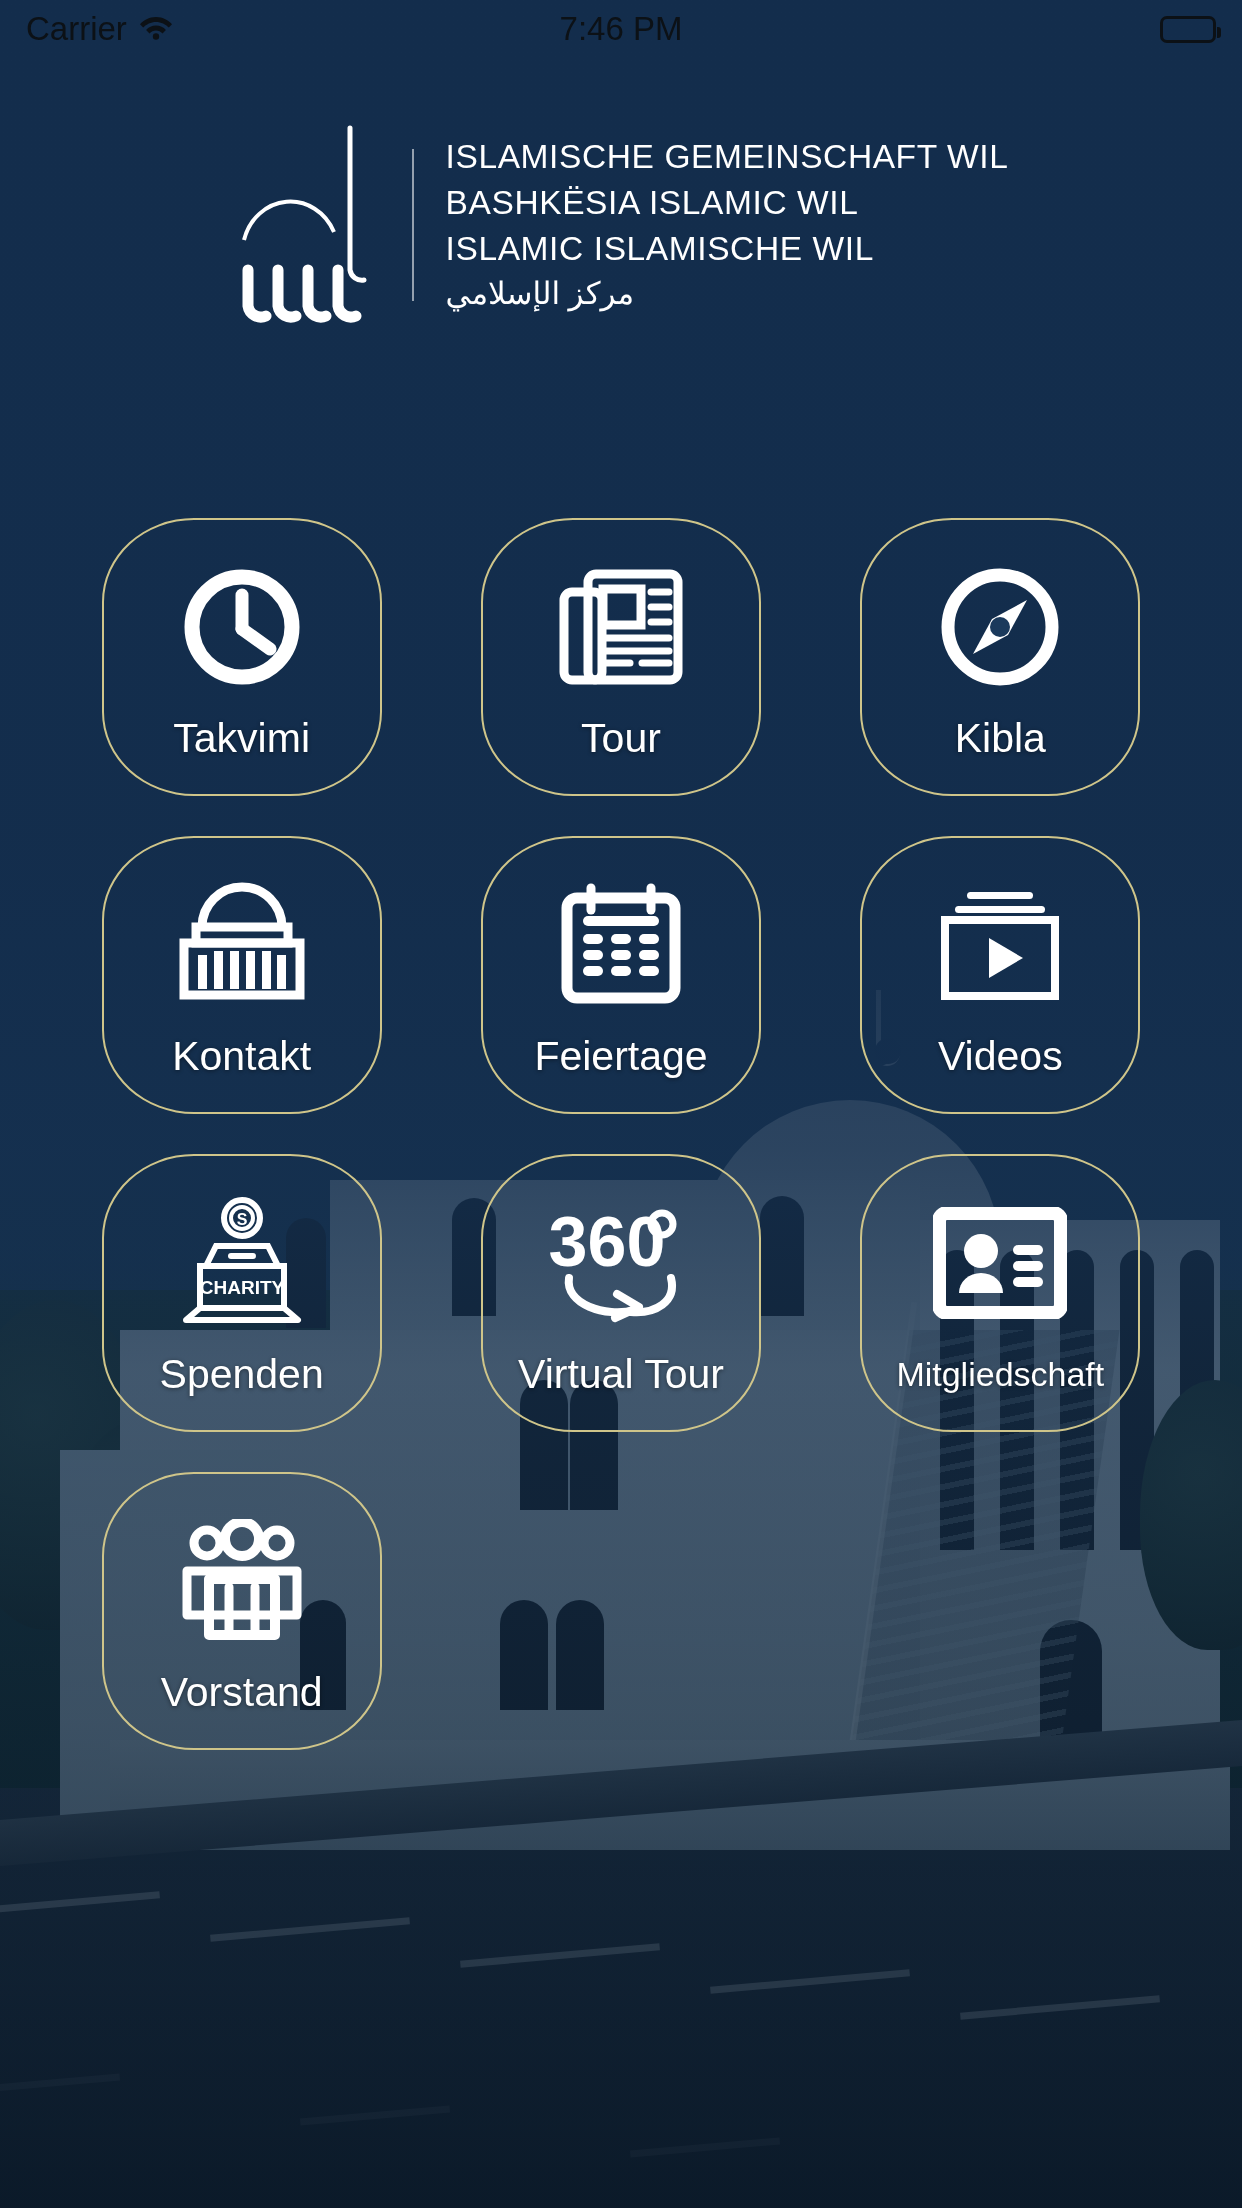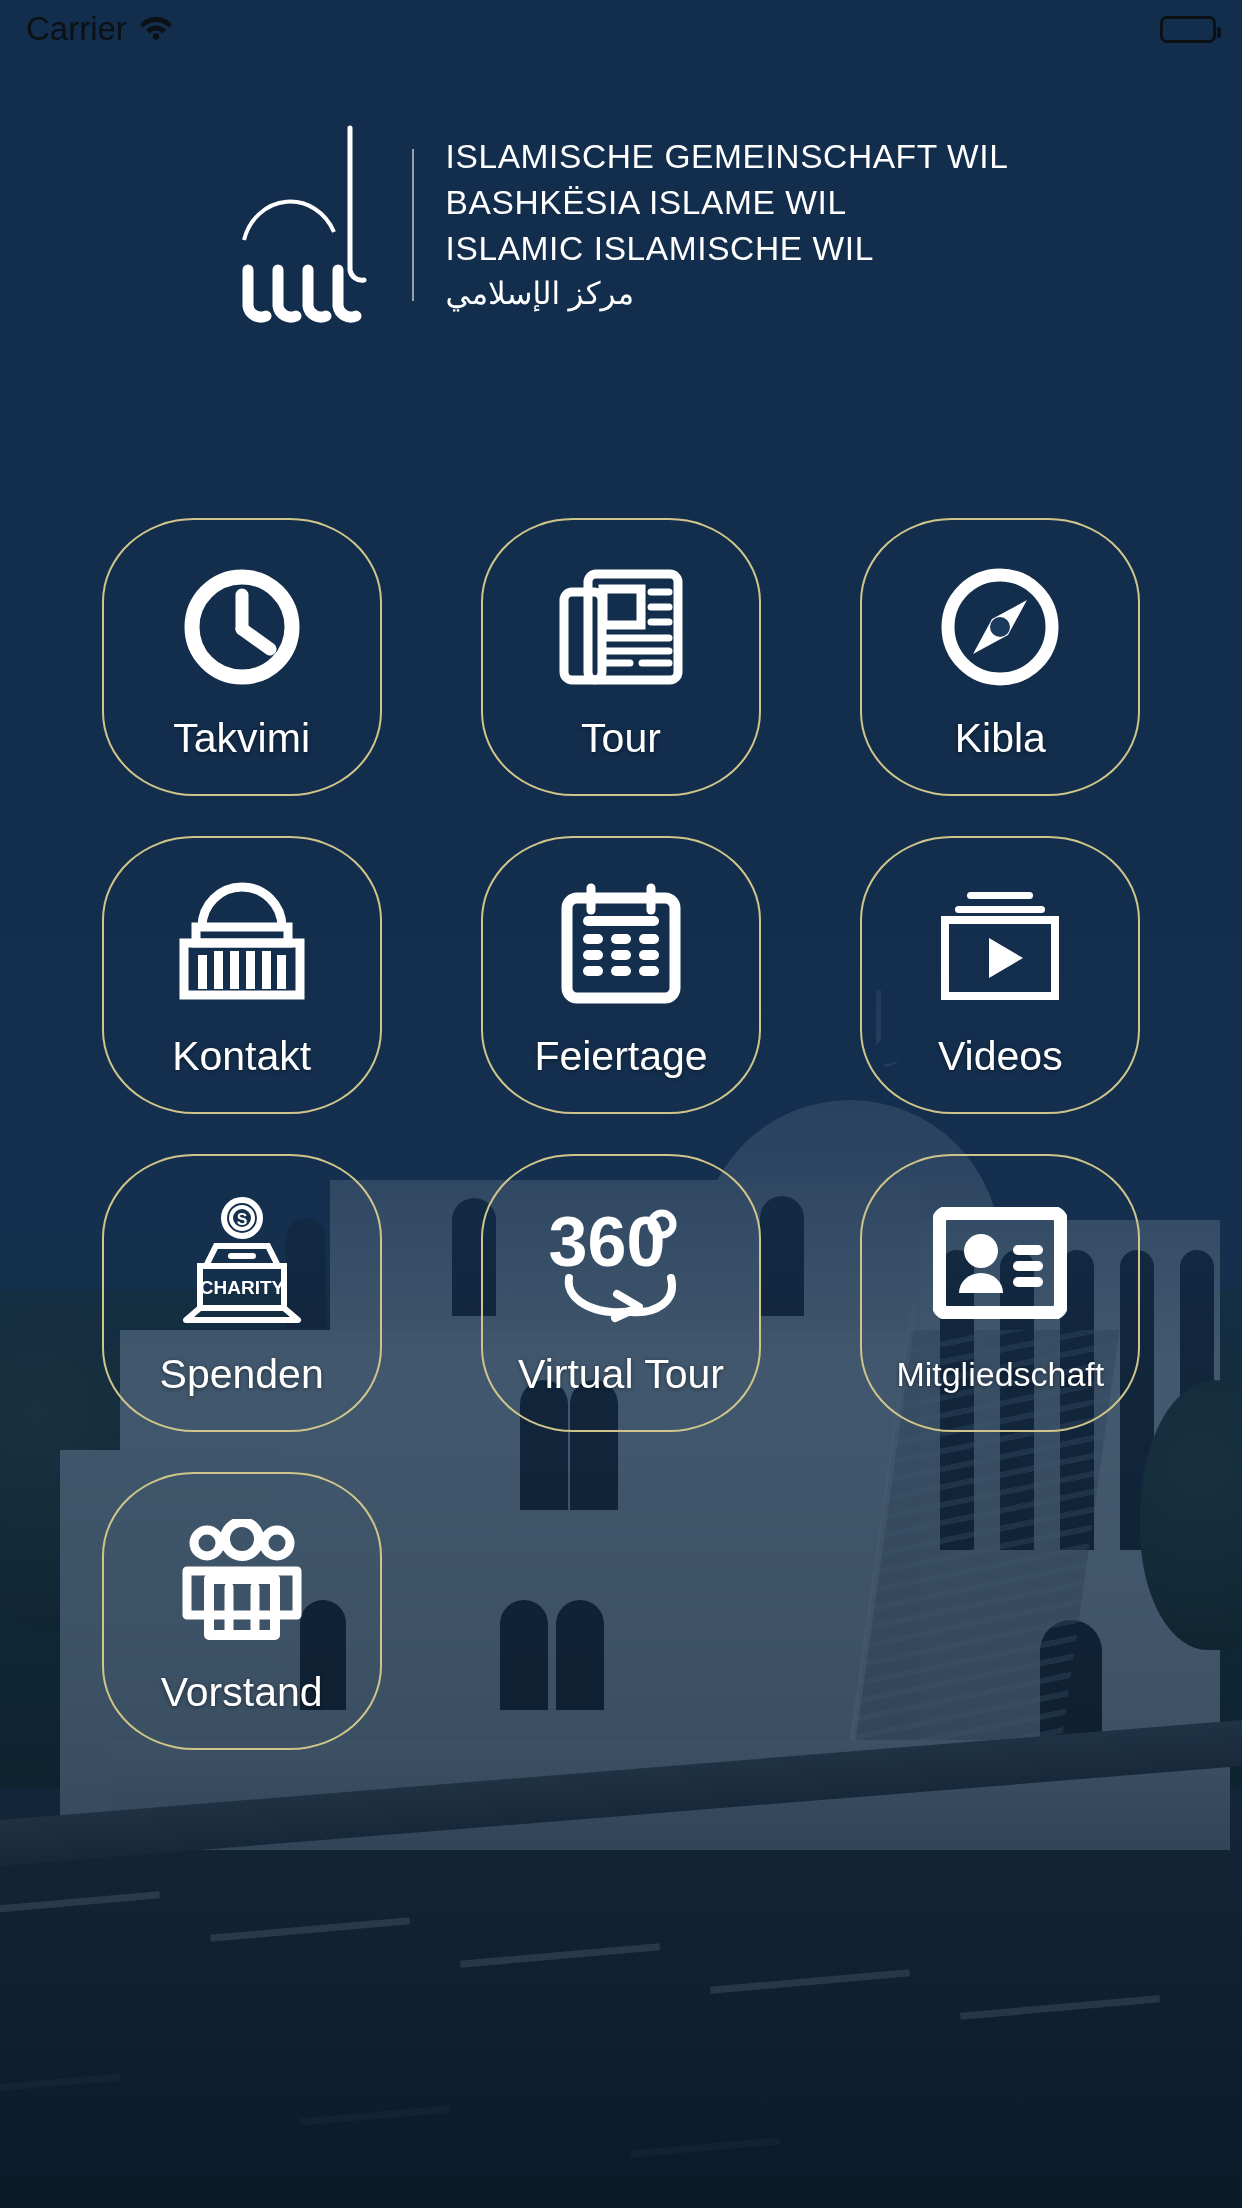--- a/index.html
+++ b/index.html
@@ -259,20 +259,21 @@
     <div class="sb-left">
       <span>Carrier</span>
       <span>
         <svg width="34" height="26" viewBox="0 0 34 26">
           <path d="M17 3C10 3 4.5 6.4 1 10.3l3.2 3.3C7.3 10.4 11.9 8 17 8s9.7 2.4 12.8 5.6L33 10.3C29.5 6.4 24 3 17 3z" fill="#0c1116"></path>
           <path d="M17 11.5c-4 0-7.5 1.8-9.9 4.4l3.4 3.5c1.7-1.8 4-2.9 6.5-2.9s4.8 1.1 6.5 2.9l3.4-3.5c-2.4-2.6-5.9-4.4-9.9-4.4z" fill="#0c1116"></path>
           <circle cx="17" cy="22.5" r="3.2" fill="#0c1116"></circle>
         </svg>
       </span>
     </div>
+    <div class="sb-center">7:46 PM</div>
     <div class="sb-right">
       <span class="battery">
         <span class="battery-fill"></span>
       </span>
     </div>
   </div>
 
   <div class="header">
     <div class="logo-mark">
       <svg width="150" height="210" viewBox="0 0 150 210">
@@ -283,21 +284,21 @@
 
         <path d="M14 150 L14 186 A13 13 0 0 0 32 196" fill="none" stroke="#fff" stroke-width="11" stroke-linecap="round"></path>
         <path d="M44 150 L44 186 A13 13 0 0 0 62 196" fill="none" stroke="#fff" stroke-width="11" stroke-linecap="round"></path>
         <path d="M74 150 L74 186 A13 13 0 0 0 92 196" fill="none" stroke="#fff" stroke-width="11" stroke-linecap="round"></path>
         <path d="M104 150 L104 186 A13 13 0 0 0 122 196" fill="none" stroke="#fff" stroke-width="11" stroke-linecap="round"></path>
       </svg>
     </div>
     <div class="divider"></div>
     <div class="titles">
       <div class="t">ISLAMISCHE GEMEINSCHAFT WIL</div>
-      <div class="t">BASHKËSIA ISLAME WIL</div>
+      <div class="t">BASHKËSIA ISLAMIC WIL</div>
       <div class="t">ISLAMIC ISLAMISCHE WIL</div>
       <div class="t t-ar">مركز الإسلامي</div>
     </div>
   </div>
 
   <div class="grid">
 
     <div class="tile">
       <span class="tile-icon">
         <svg width="128" height="128" viewBox="0 0 128 128">

